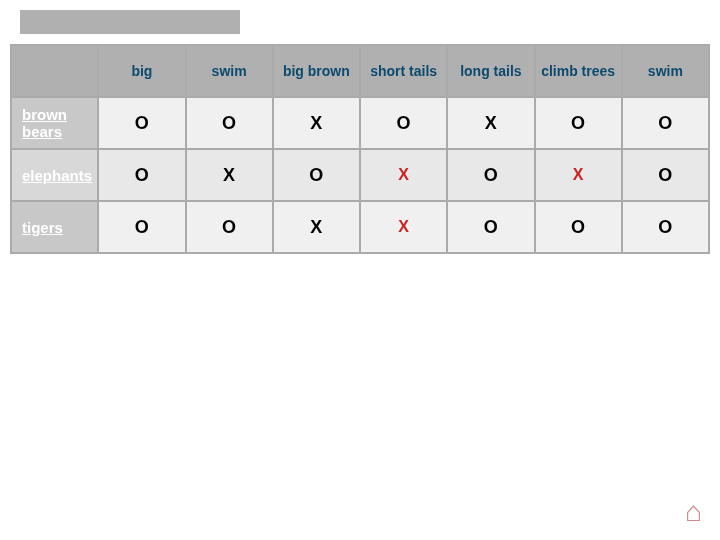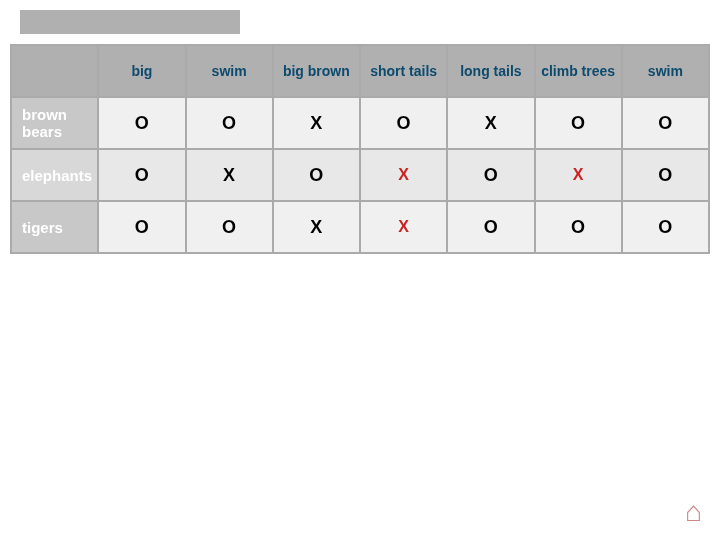--- a/index.html
+++ b/index.html
@@ -81,20 +81,21 @@
     tbody tr:nth-child(even) td:first-child {
       background: #d8d8d8;
       color: #fff;
       font-weight: bold;
     }
 
     tbody td:first-child {
       text-align: left;
       padding-left: 10px;
       font-size: 15px;
+      text-decoration: underline;
     }
 
     .val-o {
       color: #000;
       font-size: 18px;
       font-weight: bold;
     }
     .val-x {
       color: #000;
       font-size: 18px;

